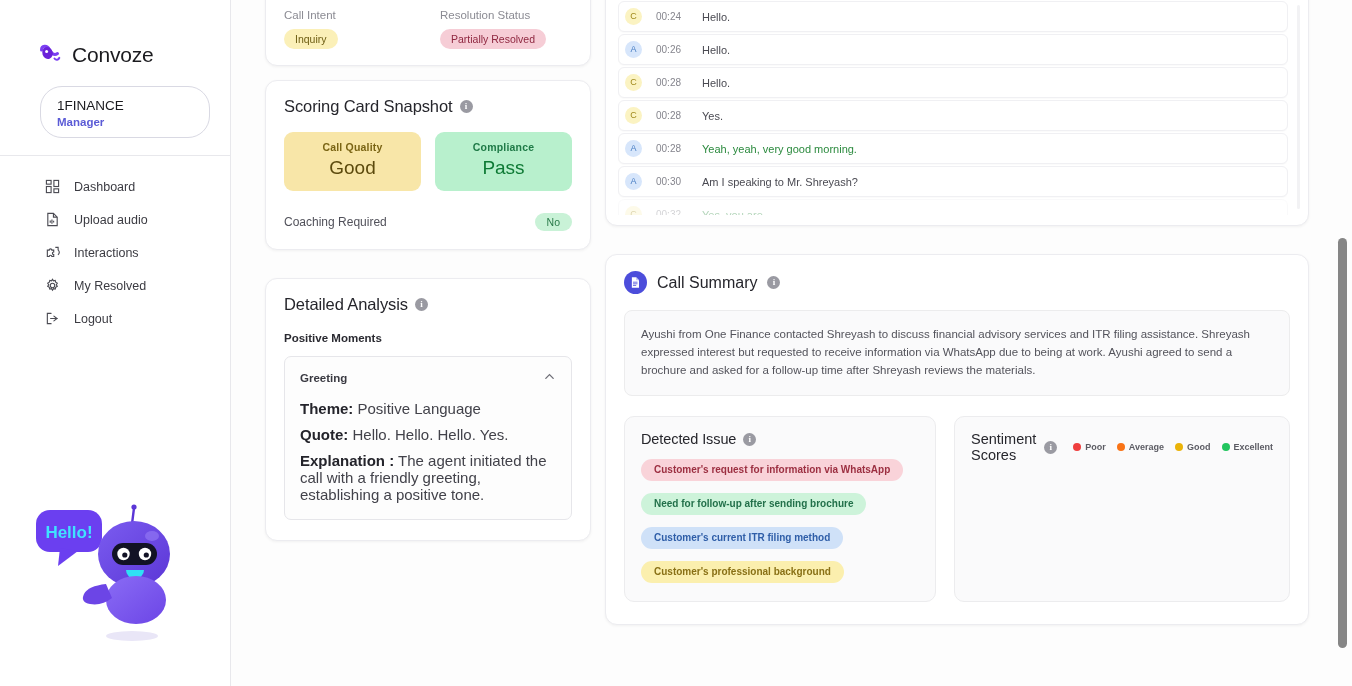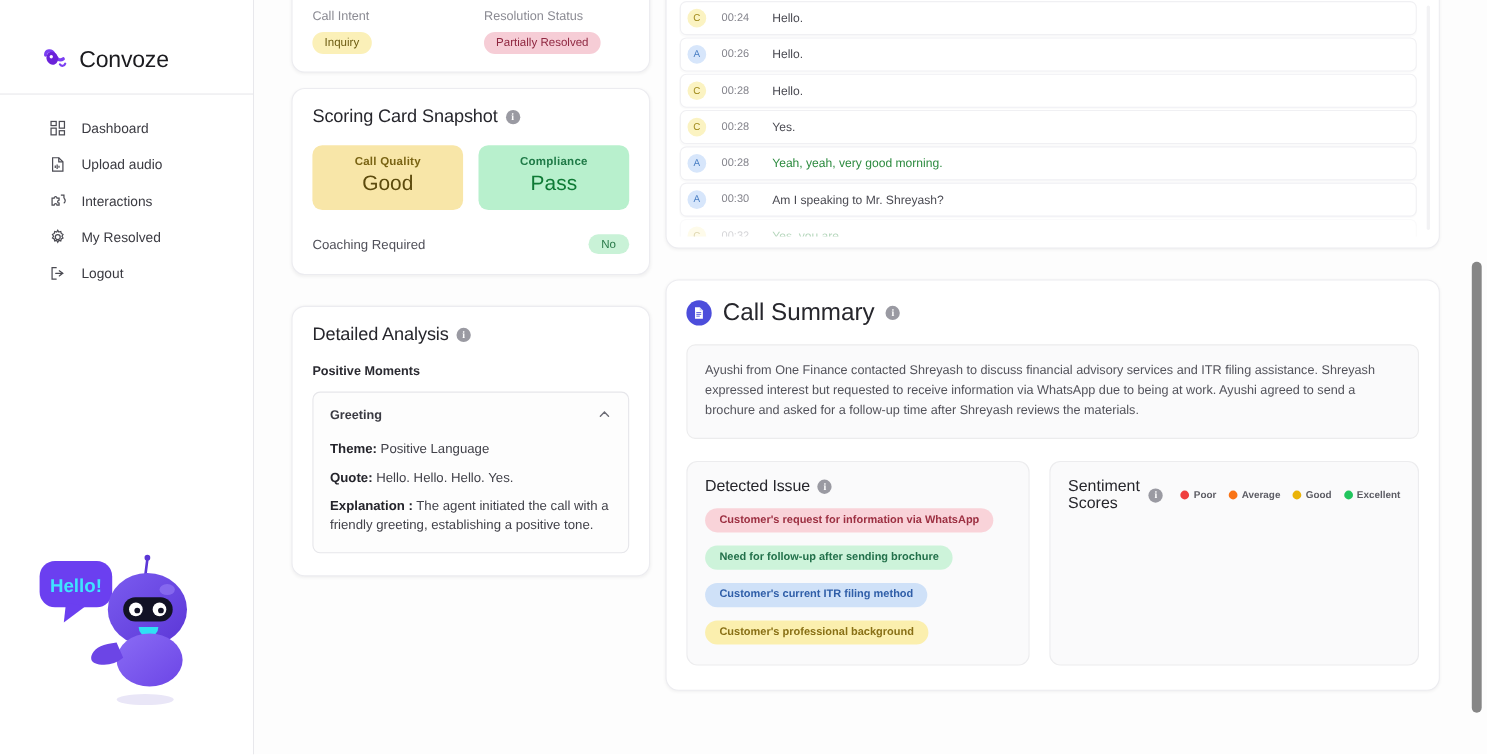--- a/index.html
+++ b/index.html
@@ -119,21 +119,21 @@
     margin-top:12px; border:1px solid #e6e6ea; border-radius:7px;
     background:#fdfdfd;
   }
   .accordion-head {
     display:flex; align-items:center; justify-content:space-between;
     padding: 13px 15px 13px 15px; cursor:pointer;
   }
   .accordion-title { font-size:11.5px; font-weight:700; color:#3a3a42; }
   .chev { color:#6d6d76; font-size:12px; line-height:1; }
   .accordion-body { padding: 0 15px 16px 15px; }
-  .an-line { font-size:12px; color:#42424a; line-height:17px; margin-top:9px; }
+  .an-line { font-size:15px; color:#42424a; line-height:17px; margin-top:9px; }
   .an-line b { font-weight:700; color:#24242b; }
   .an-line.first { margin-top:2px; }
 
   
   .transcript-card { padding: 6px 8px 10px 10px; margin-top:-36px; }
   .transcript-scroll {
     height: 244px; overflow:hidden; padding: 30px 12px 0 2px;
     position:relative;
   }
   .t-row {
@@ -225,20 +225,24 @@
         <svg viewBox="0 0 26 26" width="26" height="26">
           <path d="M3.5 8 C3.5 3.5 9 3 11 7 C13 11 16 14 19.5 11.5" stroke="#7b3ff2" stroke-width="3" fill="none" stroke-linecap="round"></path>
           <ellipse cx="9.5" cy="11" rx="5.2" ry="6" fill="#6b22d9" transform="rotate(-20 9.5 11)"></ellipse>
           <circle cx="8.6" cy="9.6" r="1.5" fill="#ffffff"></circle>
           <path d="M16.5 16.5 c1.5 2 4 1.6 4.8 -0.6" stroke="#7b3ff2" stroke-width="2" fill="none" stroke-linecap="round"></path>
         </svg>
       </span>
       <span class="brand-name">Convoze</span>
     </div>
 
+    <div class="org-card">
+      <div class="org-name">1FINANCE</div>
+      <div class="org-role">Manager</div>
+    </div>
 
     <div class="nav-sep"></div>
 
     <nav class="nav">
 
       <div class="nav-item">
         <span class="nav-icon">
           <svg viewBox="0 0 16 16" width="15" height="15" fill="none" stroke="#4b4b53" stroke-width="1.2">
             <rect x="1.5" y="1.5" width="5" height="4"></rect>
               <rect x="9.5" y="1.5" width="5" height="6.5"></rect>
@@ -457,21 +461,21 @@
                 <svg viewBox="0 0 16 16" width="13" height="13">
                   <path d="M3.5 1.6h5.2l3.6 3.6v9.2H3.5z" fill="#ffffff"></path>
                   <path d="M8.7 1.6v3.6h3.6" fill="#c9caf7"></path>
                   <g stroke="#4c4ddb" stroke-width="1" stroke-linecap="round">
                     <line x1="5.4" y1="7.6" x2="10" y2="7.6"></line>
                     <line x1="5.4" y1="9.6" x2="10" y2="9.6"></line>
                     <line x1="5.4" y1="11.6" x2="8.4" y2="11.6"></line>
                   </g>
                 </svg>
               </span>
-              <h2 style="font-size:22px;font-weight:400;color:#26262c;">Call Summary</h2>
+              <h2 style="font-size:16px;font-weight:400;color:#26262c;">Call Summary</h2>
               <span class="info-dot">i</span>
             </div>
             <div class="sum-box">
               <p class="sum-text">Ayushi from One Finance contacted Shreyash to discuss financial advisory services and ITR filing assistance. Shreyash expressed interest but requested to receive information via WhatsApp due to being at work. Ayushi agreed to send a brochure and asked for a follow-up time after Shreyash reviews the materials.</p>
             </div>
 
             <div class="bottom">
 
               <div class="issues">
                 <div class="card-title">

